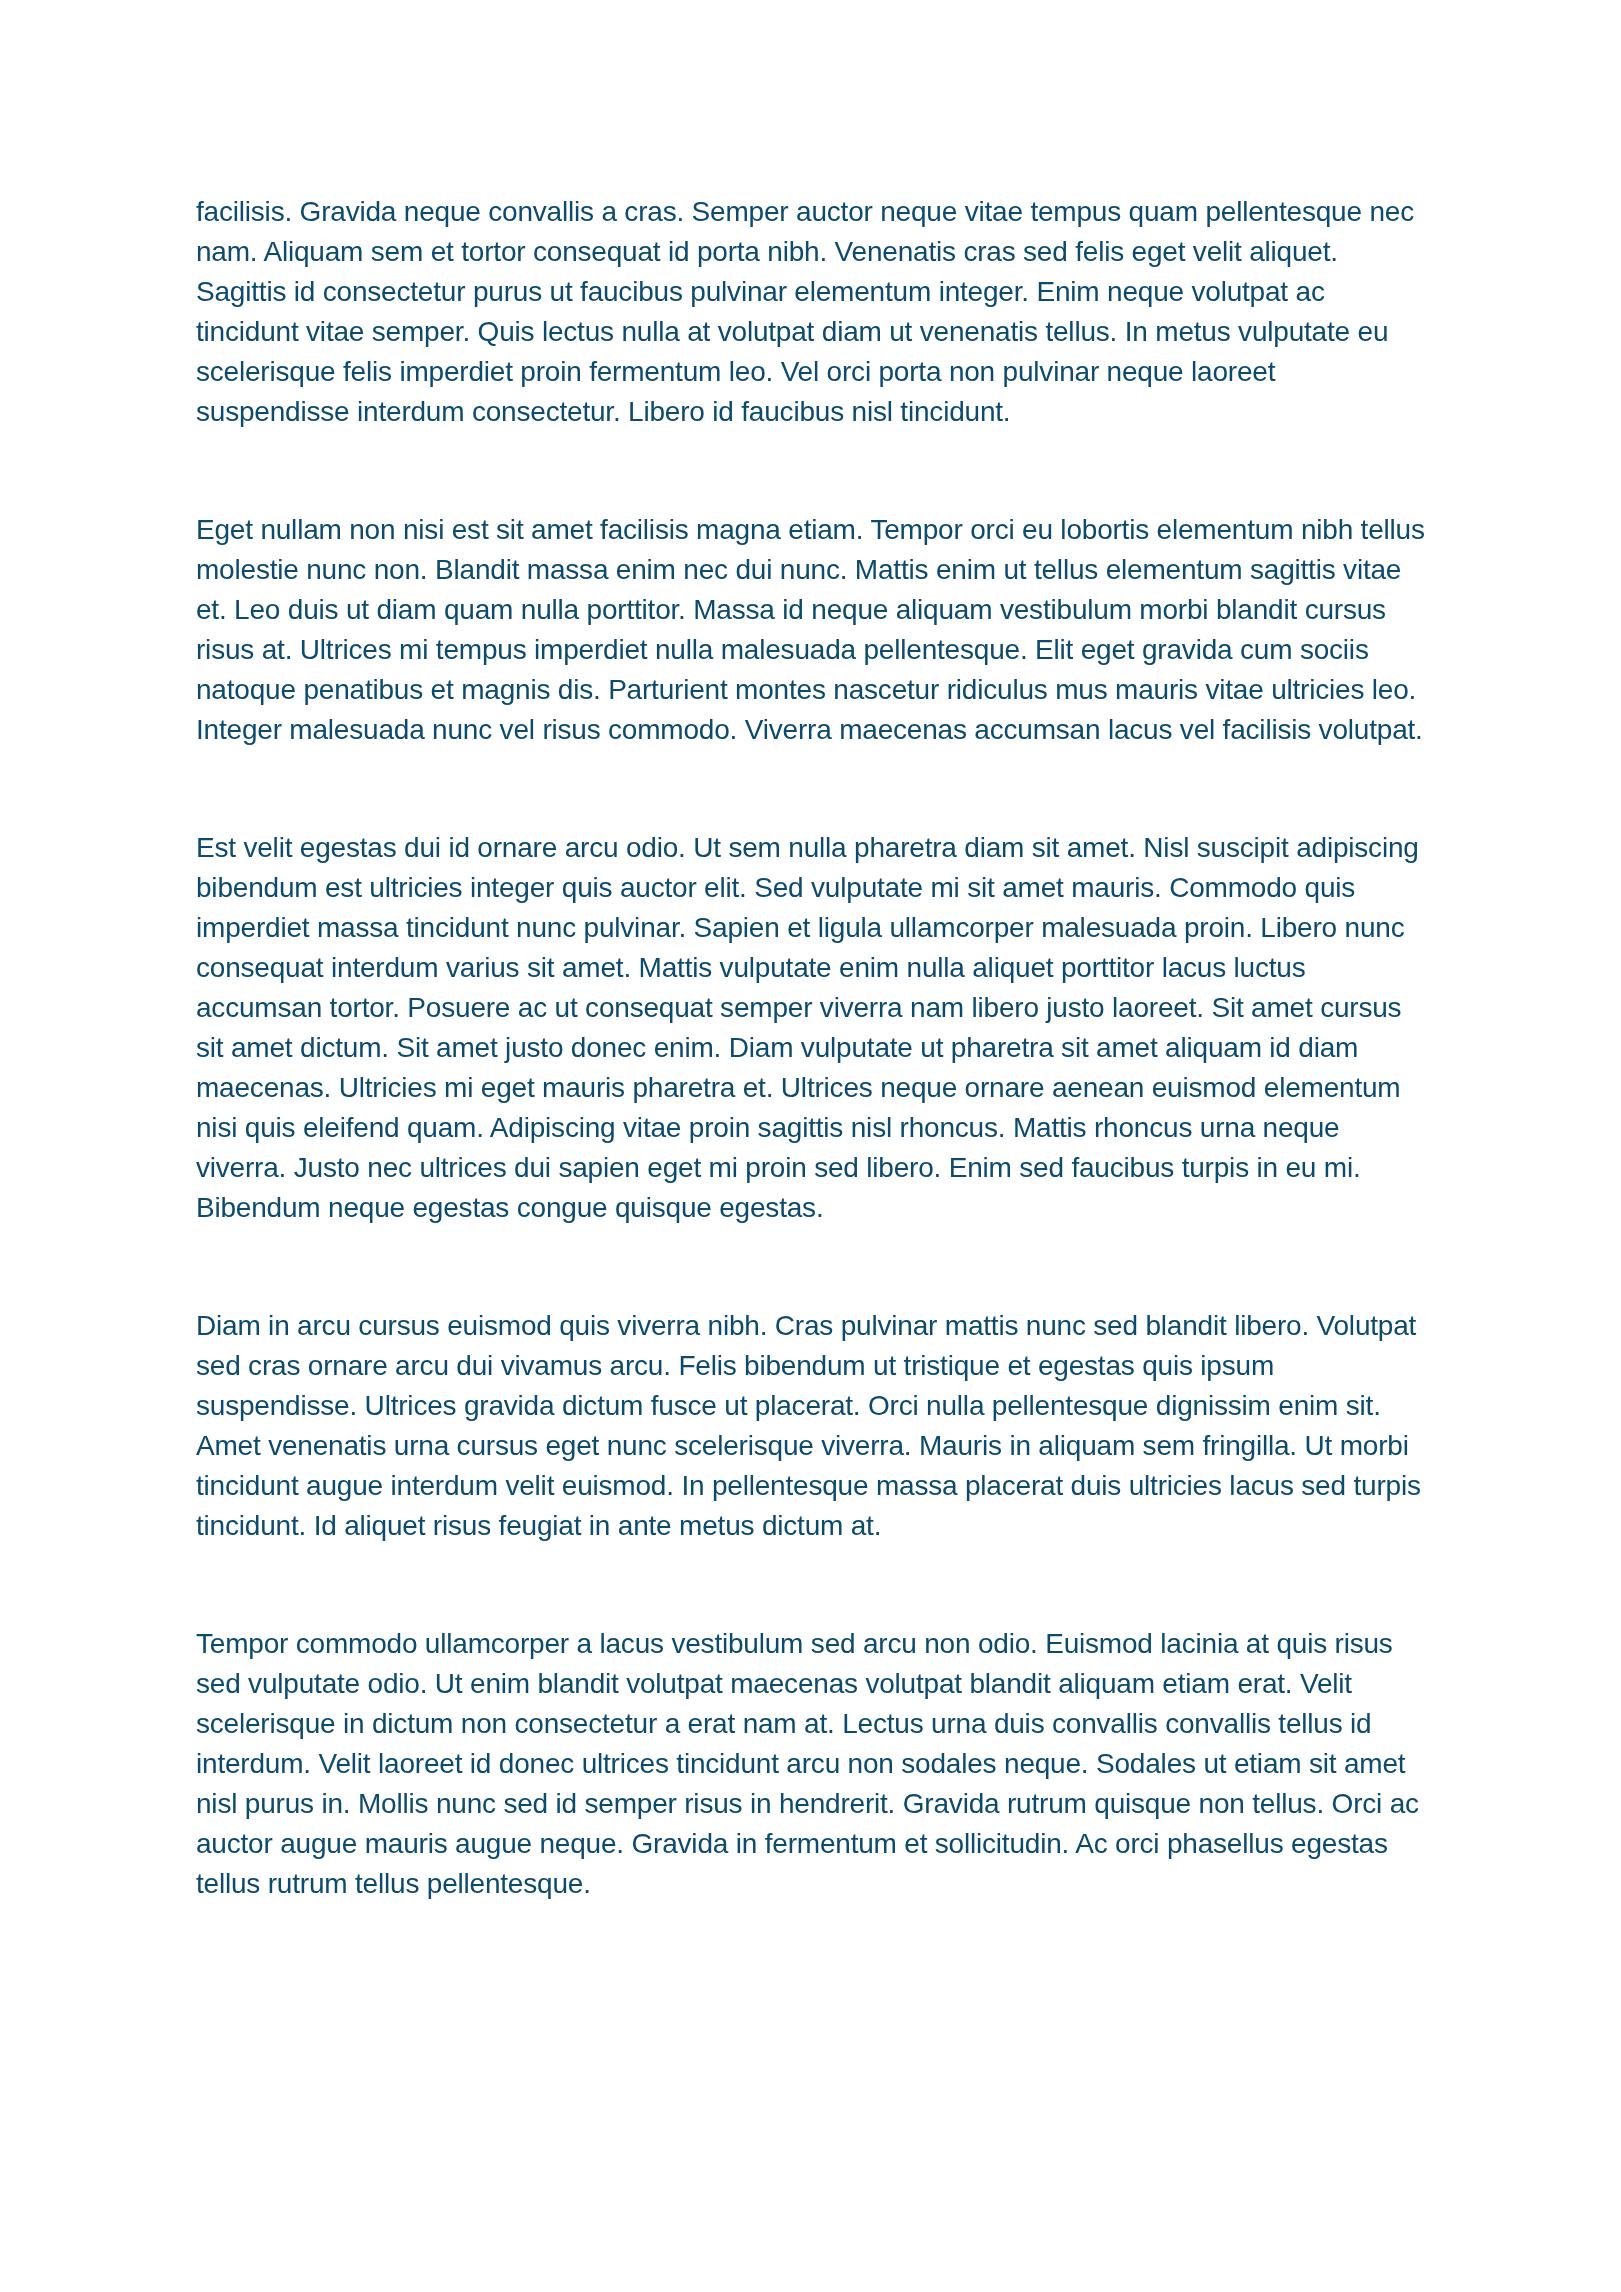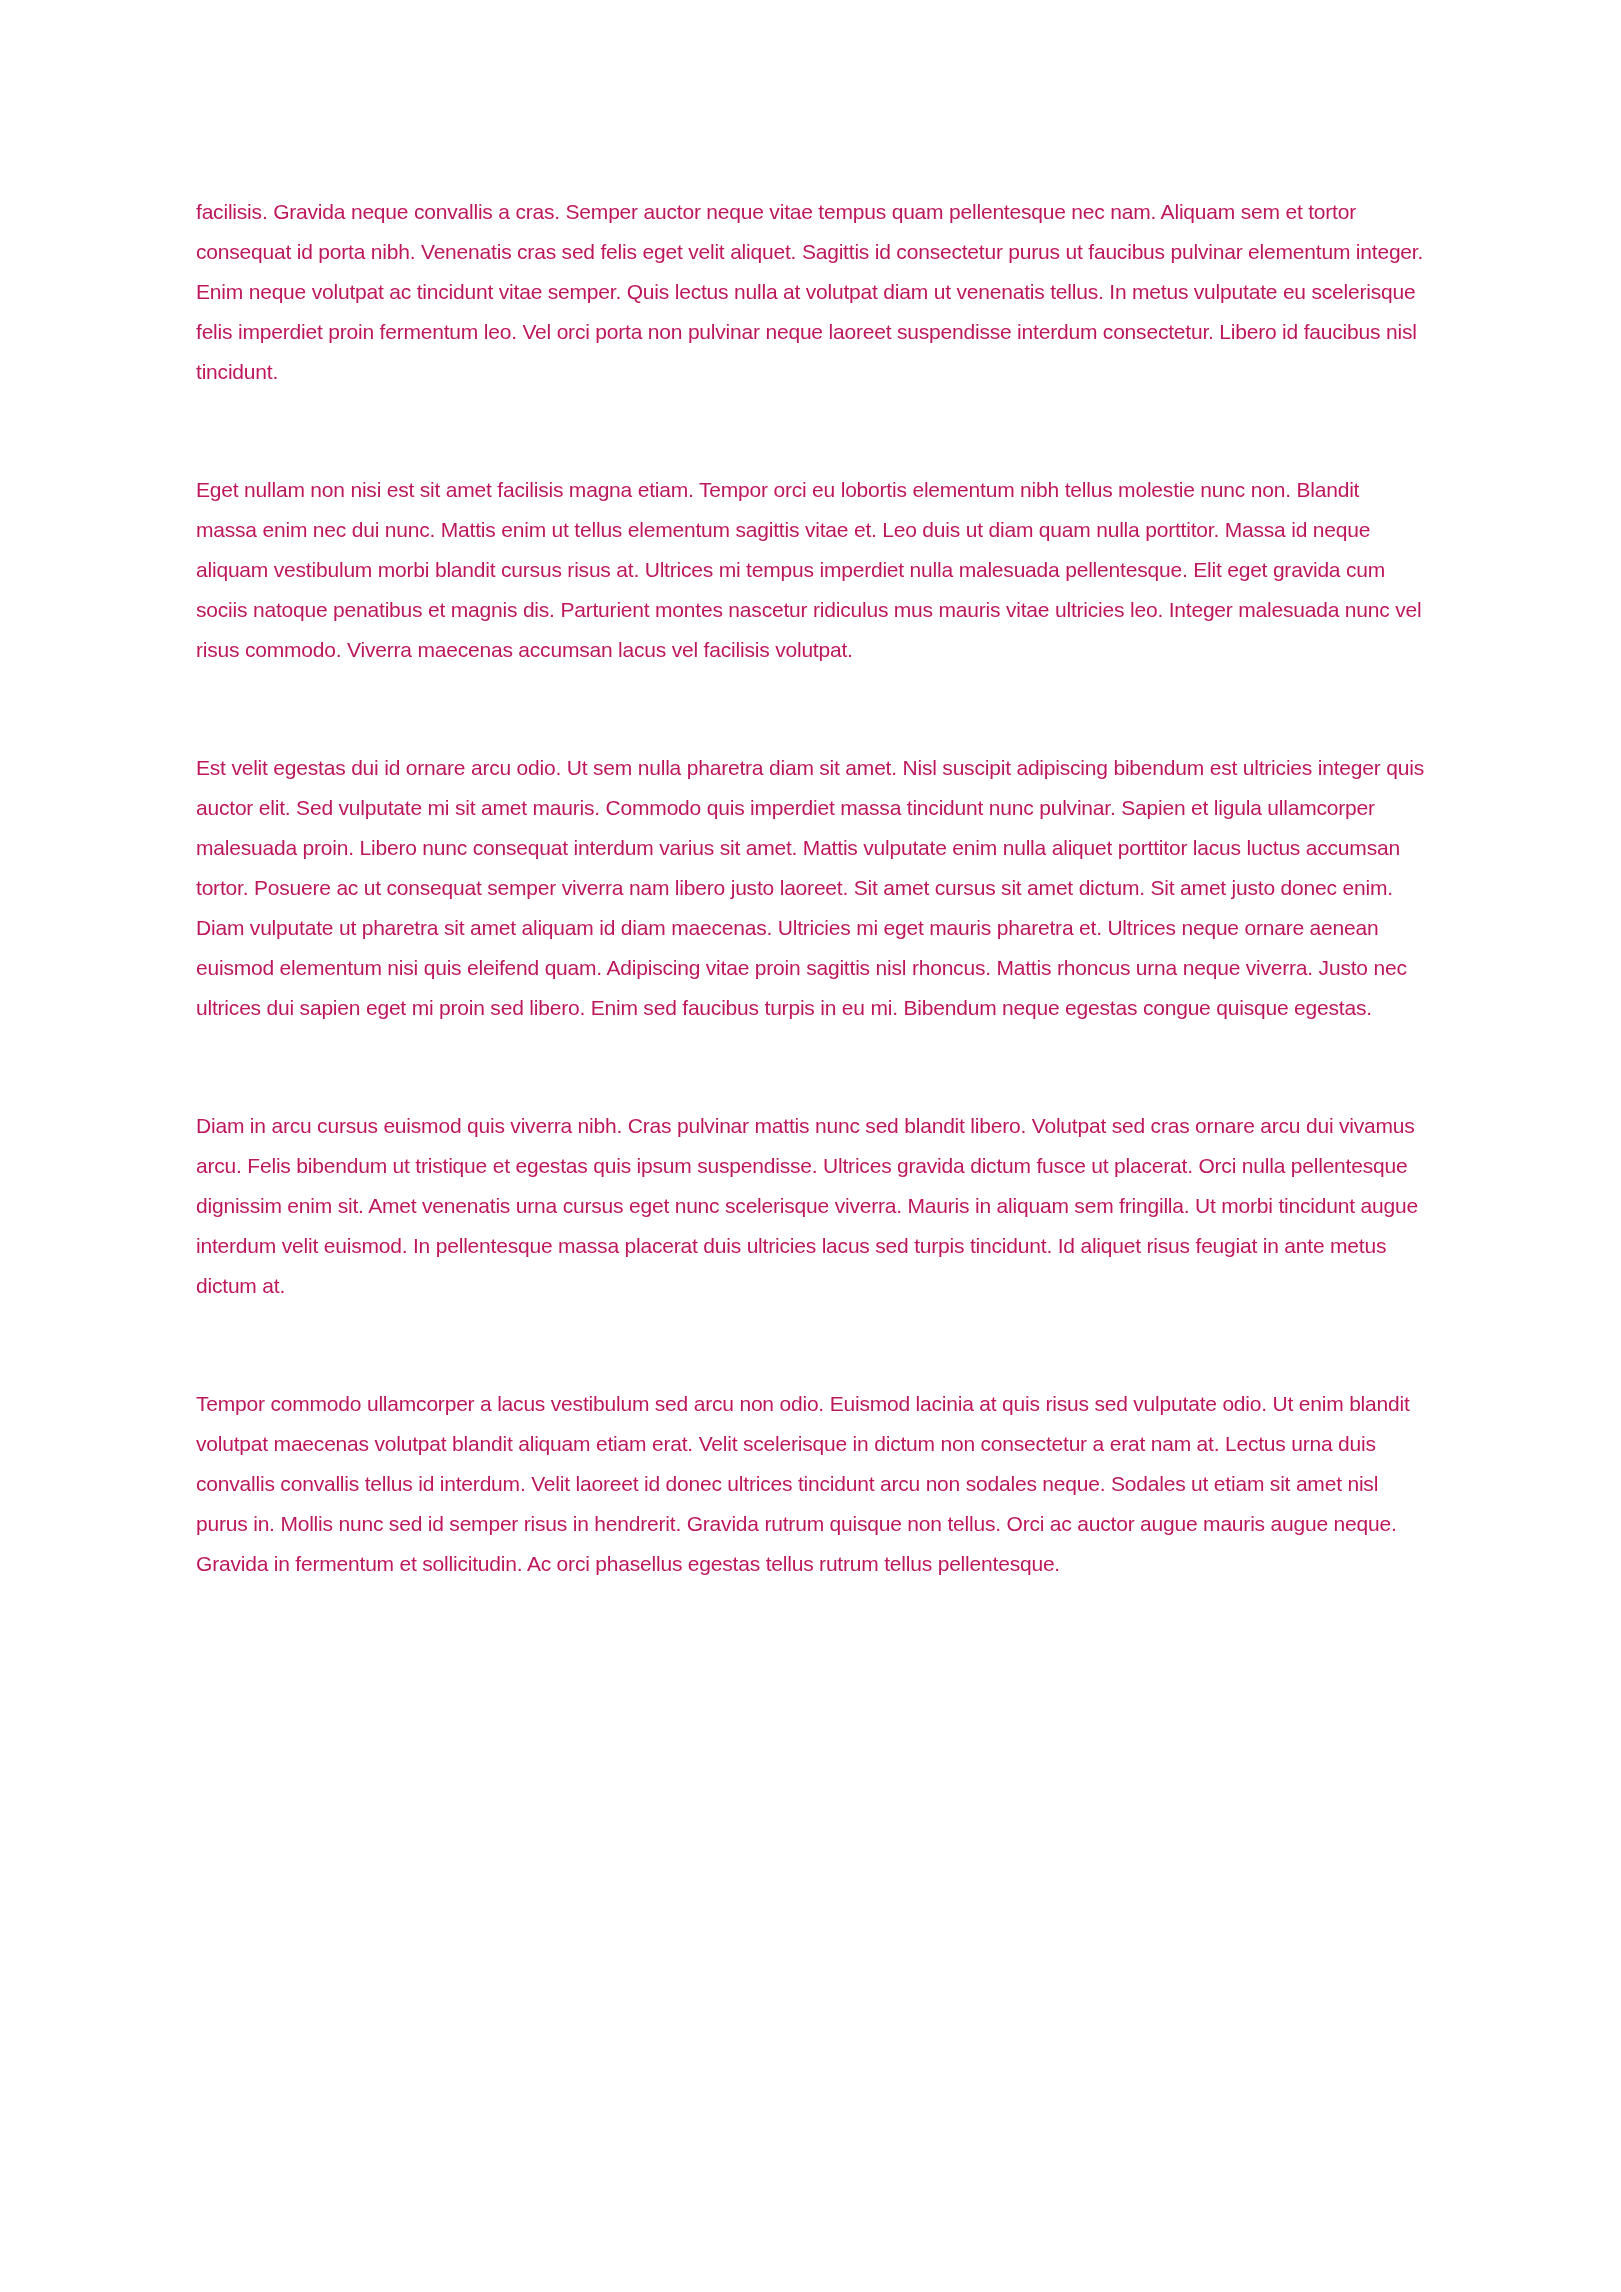--- a/index.html
+++ b/index.html
@@ -15,24 +15,24 @@
     box-sizing: border-box;
     padding: 192px 196px 0 196px;
     overflow: hidden;
   }
   .doc-body {
     width: 1229px;
   }
   .para {
     margin: 0 0 78px 0;
     font-family: "Liberation Sans", "DejaVu Sans", sans-serif;
-    font-size: 21px;
+    font-size: 28px;
     line-height: 40px;
     letter-spacing: -0.2px;
-    color: #be185d;
+    color: #0c4a6e;
     text-align: left;
     white-space: normal;
   }
 </style>
 </head>
 <body>
 
 <div class="page">
   <div class="doc-body">
     <p class="para">facilisis. Gravida neque convallis a cras. Semper auctor neque vitae tempus quam pellentesque nec nam. Aliquam sem et tortor consequat id porta nibh. Venenatis cras sed felis eget velit aliquet. Sagittis id consectetur purus ut faucibus pulvinar elementum integer. Enim neque volutpat ac tincidunt vitae semper. Quis lectus nulla at volutpat diam ut venenatis tellus. In metus vulputate eu scelerisque felis imperdiet proin fermentum leo. Vel orci porta non pulvinar neque laoreet suspendisse interdum consectetur. Libero id faucibus nisl tincidunt.</p>

